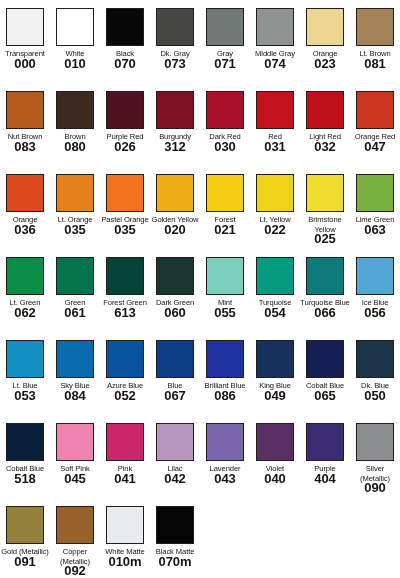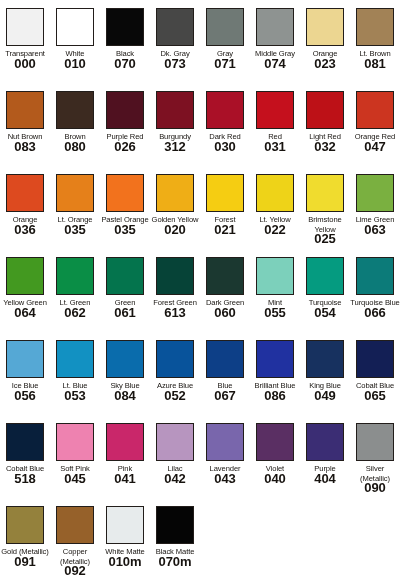--- a/index.html
+++ b/index.html
@@ -171,25 +171,20 @@
       <div class="chip" style="background: rgb(240, 220, 46);"></div>
       <div class="chip-label">Brimstone Yellow</div>
       <div class="chip-code">025</div>
     </div>
     <div class="swatch-cell">
       <div class="chip" style="background: rgb(122, 176, 64);"></div>
       <div class="chip-label">Lime Green</div>
       <div class="chip-code">063</div>
     </div>
     <div class="swatch-cell">
-      <div class="chip" style="background: rgb(67, 153, 32);"></div>
-      <div class="chip-label">Yellow Green</div>
-      <div class="chip-code">064</div>
-    </div>
-    <div class="swatch-cell">
       <div class="chip" style="background: rgb(10, 142, 70);"></div>
       <div class="chip-label">Lt. Green</div>
       <div class="chip-code">062</div>
     </div>
     <div class="swatch-cell">
       <div class="chip" style="background: rgb(4, 116, 77);"></div>
       <div class="chip-label">Green</div>
       <div class="chip-code">061</div>
     </div>
     <div class="swatch-cell">
@@ -251,20 +246,25 @@
       <div class="chip" style="background: rgb(23, 49, 95);"></div>
       <div class="chip-label">King Blue</div>
       <div class="chip-code">049</div>
     </div>
     <div class="swatch-cell">
       <div class="chip" style="background: rgb(19, 31, 85);"></div>
       <div class="chip-label">Cobalt Blue</div>
       <div class="chip-code">065</div>
     </div>
     <div class="swatch-cell">
+      <div class="chip" style="background: rgb(28, 52, 73);"></div>
+      <div class="chip-label">Dk. Blue</div>
+      <div class="chip-code">050</div>
+    </div>
+    <div class="swatch-cell">
       <div class="chip" style="background: rgb(8, 31, 59);"></div>
       <div class="chip-label">Cobalt Blue</div>
       <div class="chip-code">518</div>
     </div>
     <div class="swatch-cell">
       <div class="chip" style="background: rgb(238, 130, 176);"></div>
       <div class="chip-label">Soft Pink</div>
       <div class="chip-code">045</div>
     </div>
     <div class="swatch-cell">

